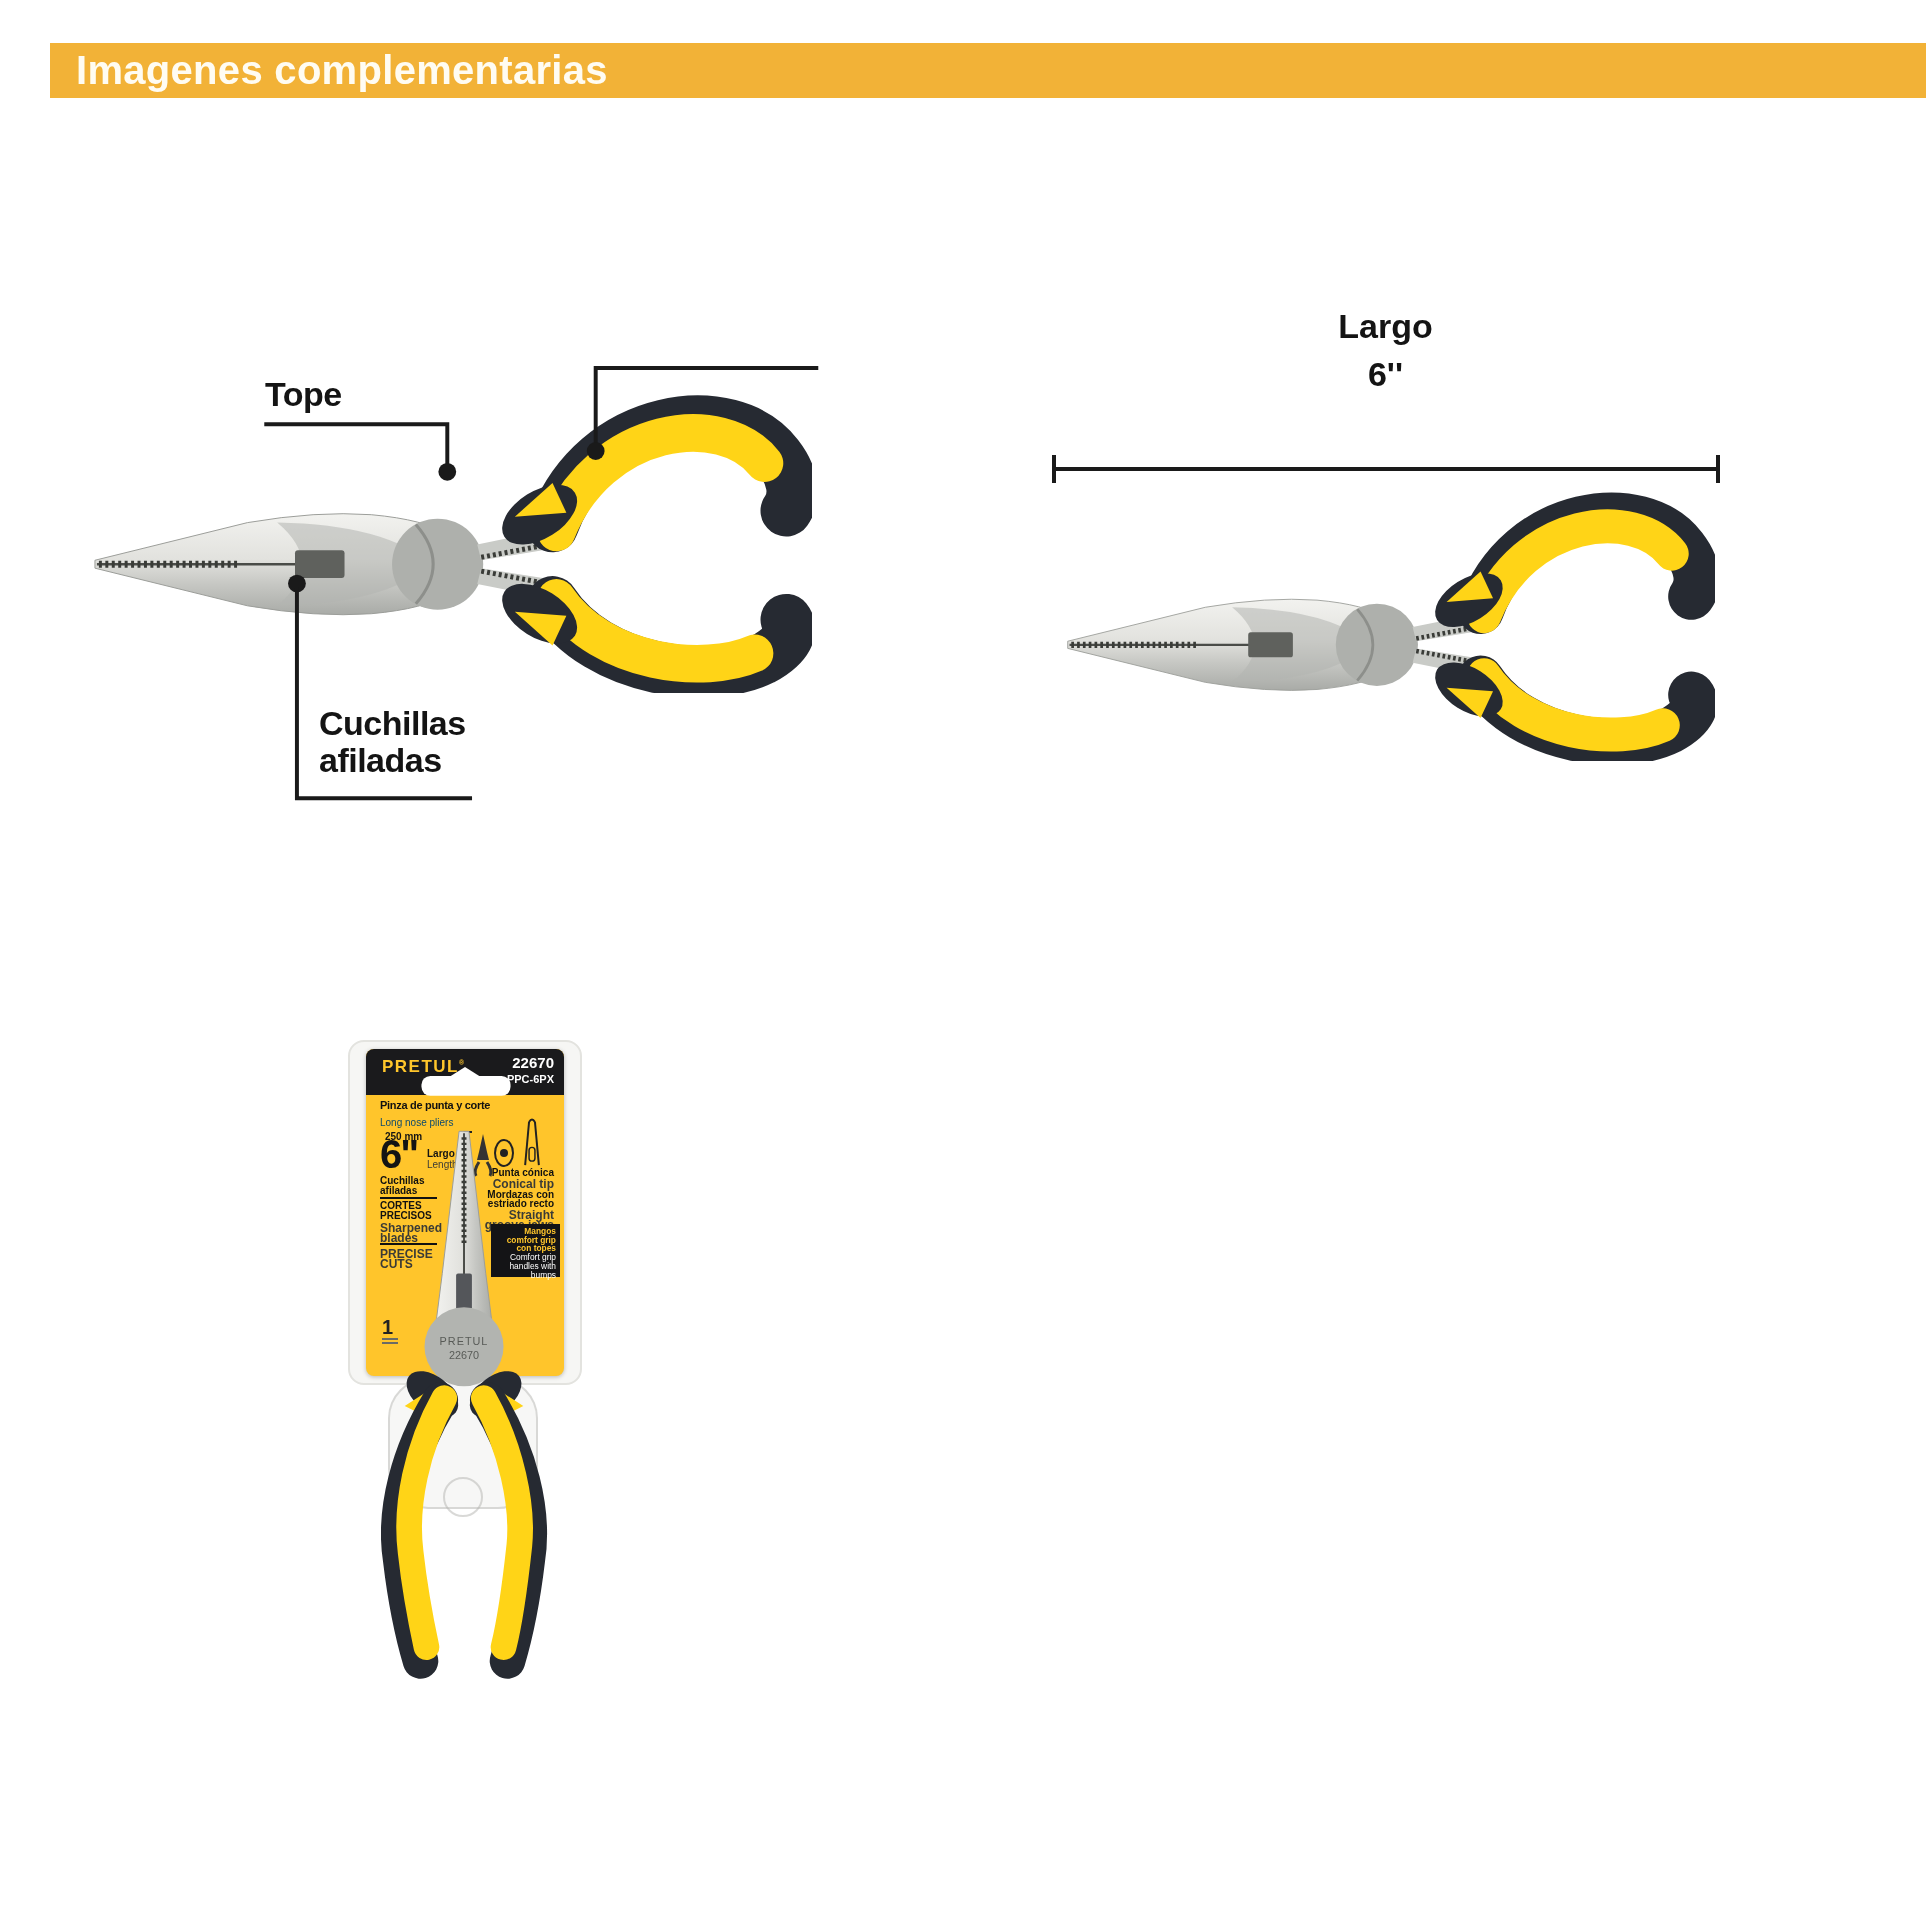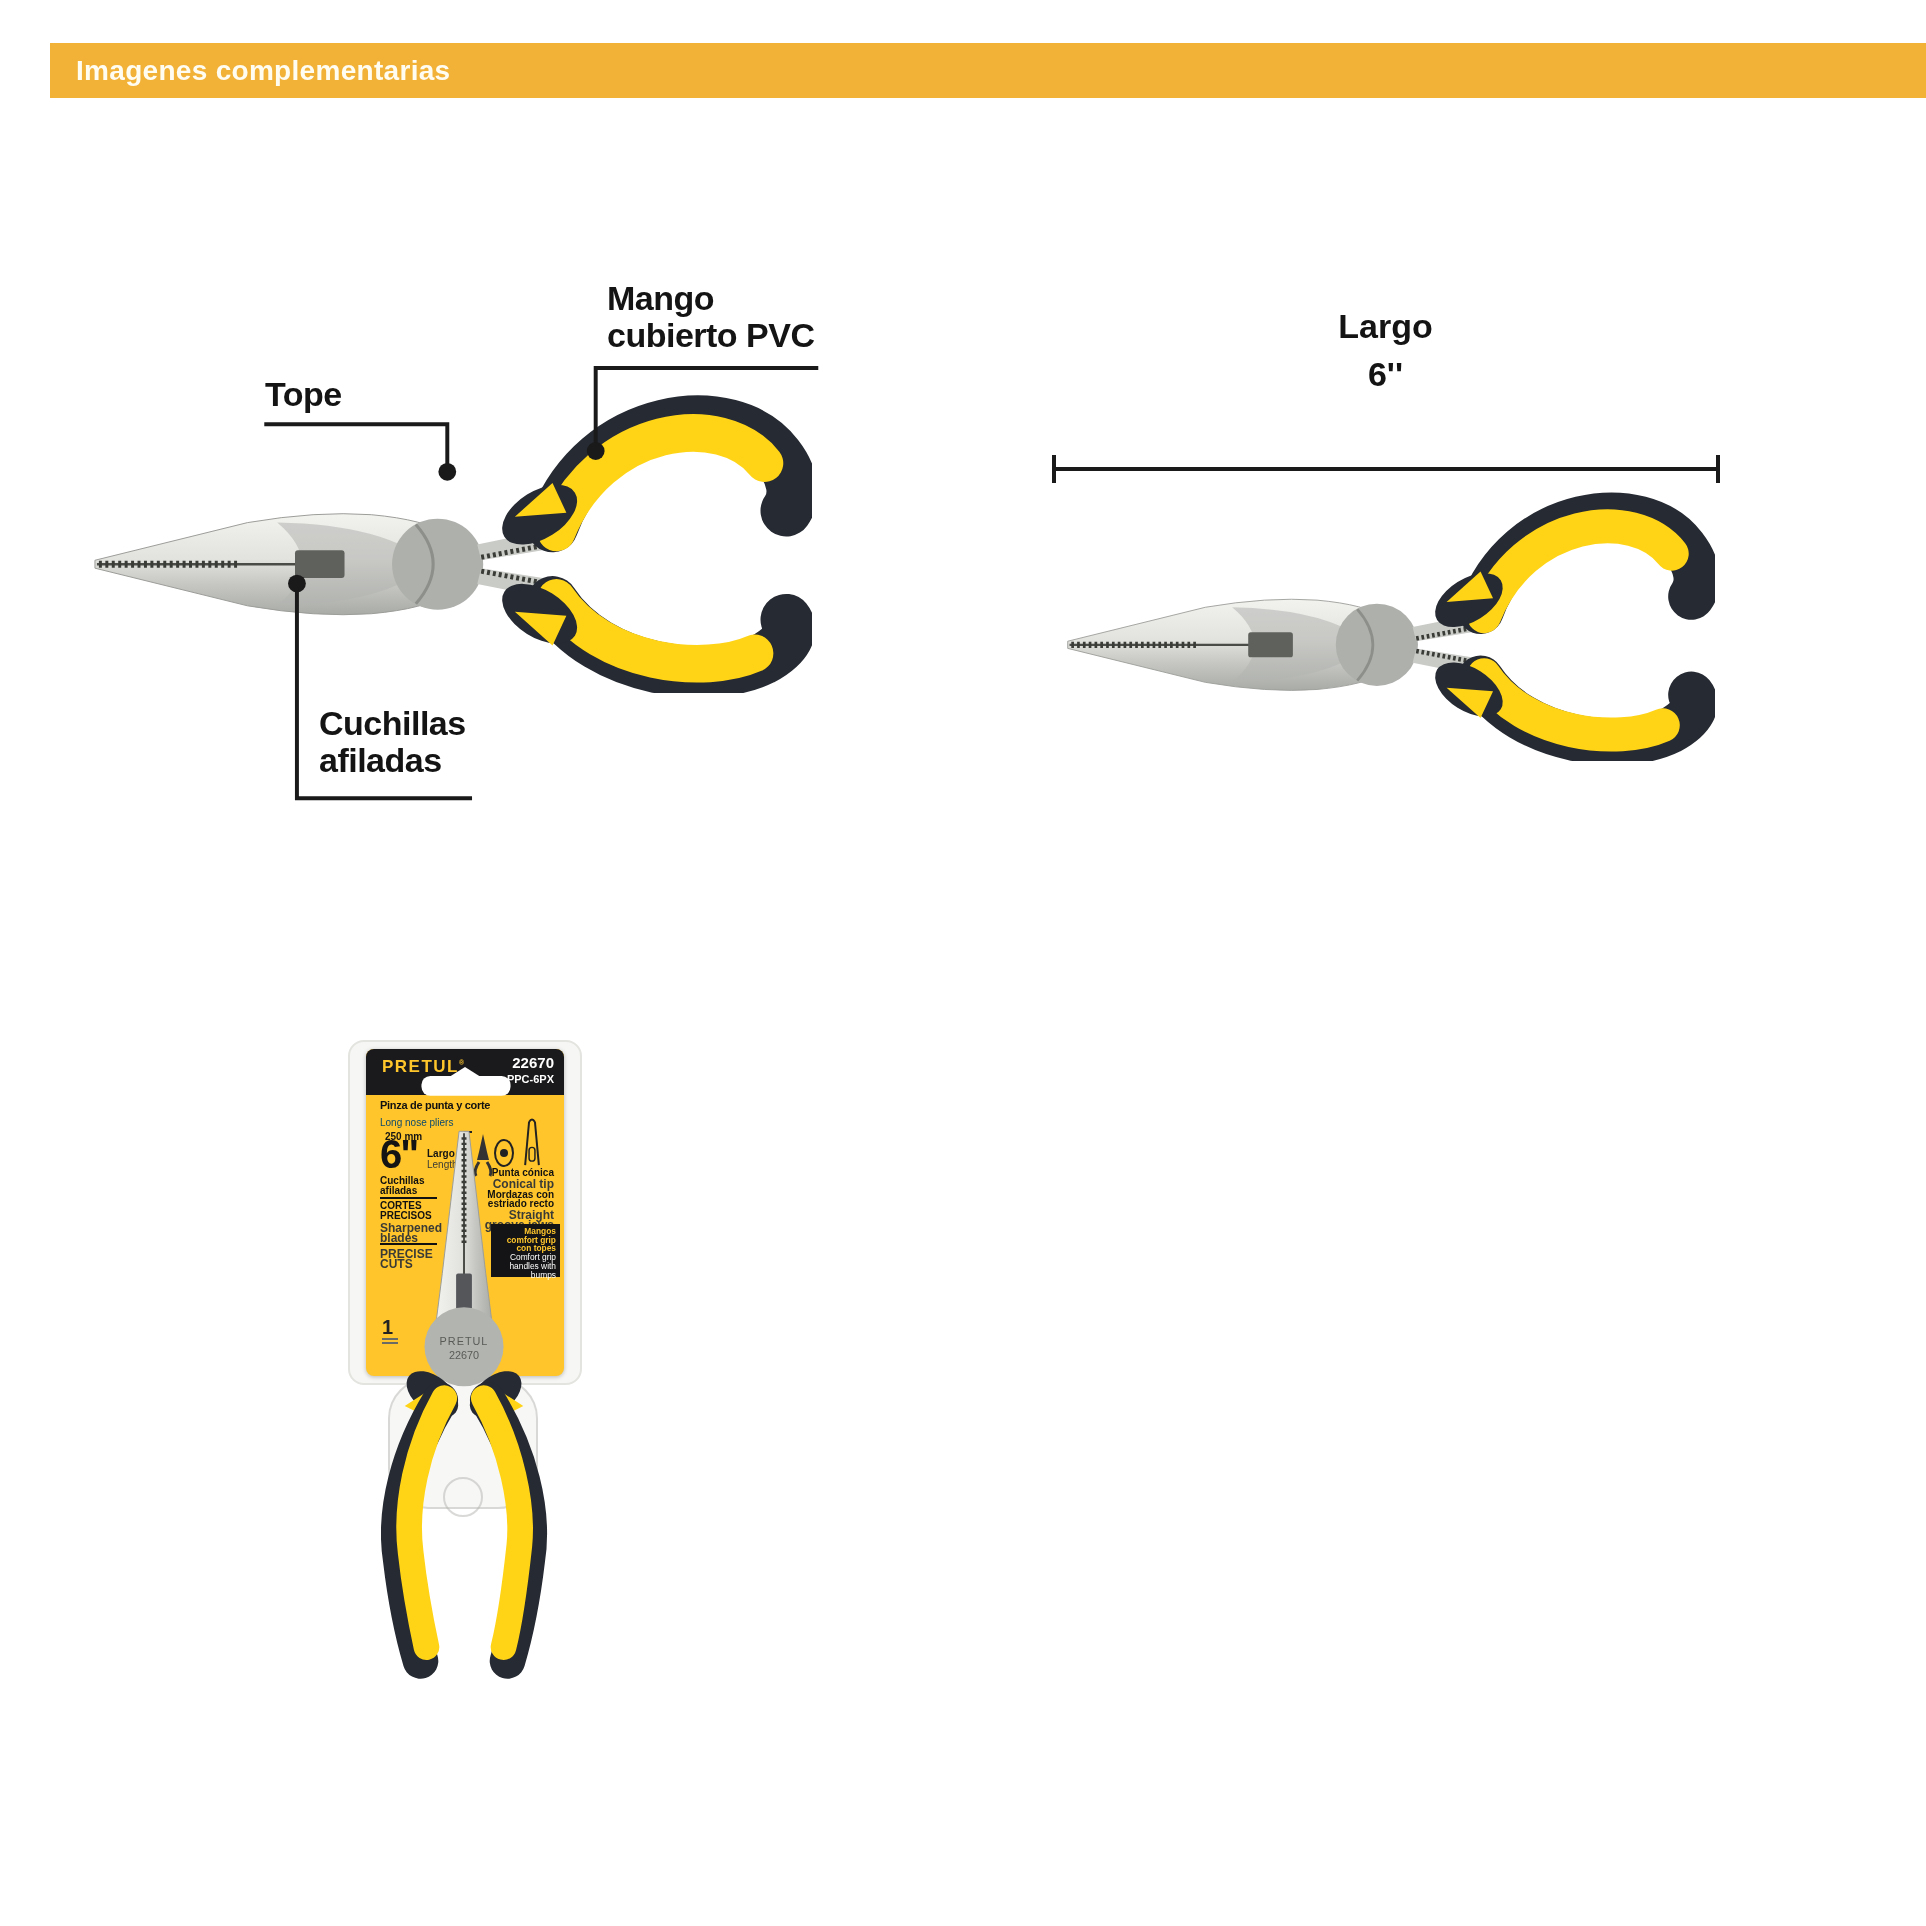--- a/index.html
+++ b/index.html
@@ -2,21 +2,21 @@
 <html><head>
 <meta charset="utf-8">
 <style>
   html,body{margin:0;padding:0;background:#fff;}
   .canvas{position:relative;width:1927px;height:1927px;background:#ffffff;overflow:hidden;
           font-family:"Liberation Sans", sans-serif;color:#141414;}
   svg{overflow:visible;}
 
   
   .banner{position:absolute;left:50px;top:43px;right:0;height:55px;background:#F2B237;}
-  .banner-title{position:absolute;left:26px;top:0;line-height:55px;font-size:28px;font-weight:700;
+  .banner-title{position:absolute;left:26px;top:0;line-height:55px;font-size:40px;font-weight:700;
                 color:#FFFCF2;letter-spacing:0.3px;}
 
   
   .lbl{position:absolute;font-size:34px;font-weight:700;line-height:37px;color:#141414;
        letter-spacing:-0.5px;white-space:nowrap;}
 
   
   .dim-text{position:absolute;left:1052px;top:302px;width:667px;text-align:center;}
   .dim-title,.dim-inches{font-size:34px;font-weight:700;line-height:48px;}
   .dim-metric{font-size:33px;font-weight:400;line-height:48px;}
@@ -124,24 +124,20 @@
   <div class="banner">
     <div class="banner-title">Imagenes complementarias</div>
   </div>
 
   <svg style="position:absolute;left:89px;top:376px" width="723" height="317" viewBox="0 0 730 320">
     <use href="#pliers-h"></use>
   </svg>
 
   <div class="lbl" style="left:265px;top:376px">Tope</div>
 
-  <div class="lbl" style="left:607px;top:280px">
-    <div>Mango</div>
-    <div>cubierto PVC</div>
-  </div>
 
   <div class="lbl" style="left:319px;top:705px">
     <div>Cuchillas</div>
     <div>afiladas</div>
   </div>
 
   <svg style="position:absolute;left:79px;top:267px" width="792" height="554" viewBox="0 0 800 560">
 
     <polyline points="187,159 372,159 372,202" fill="none" stroke="#1a1a1a" stroke-width="4"></polyline>
     <circle cx="372" cy="207" r="9" fill="#1a1a1a"></circle>

